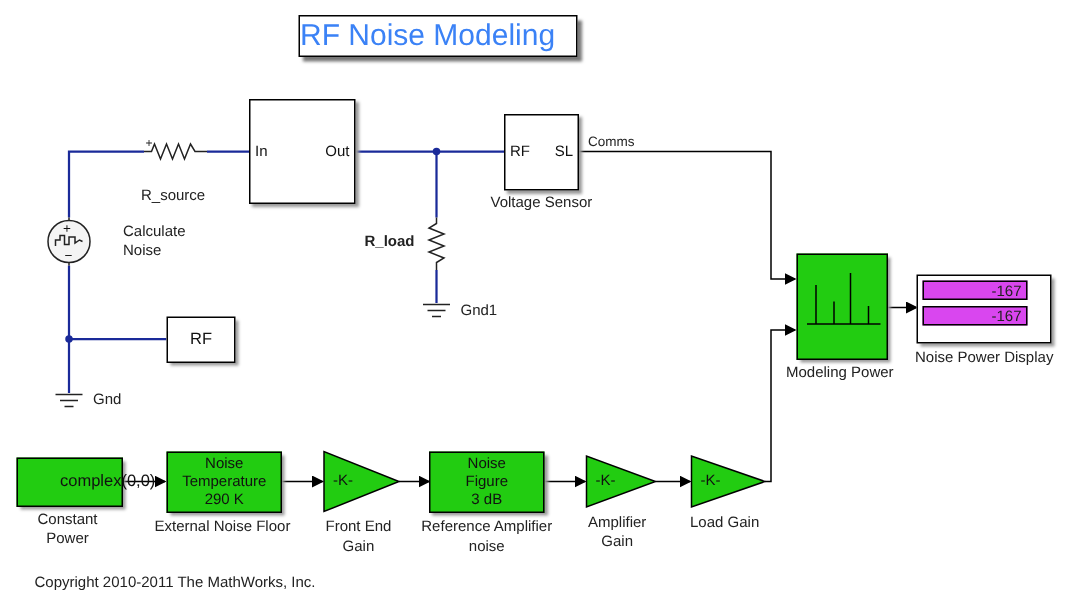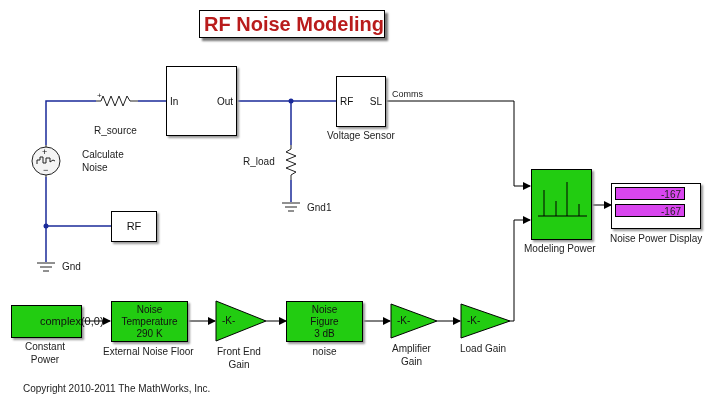--- a/index.html
+++ b/index.html
@@ -1,22 +1,22 @@
 <!DOCTYPE html>
 <html><head>
 <meta charset="utf-8">
 <style>
   html, body { margin:0; padding:0; background:#ffffff; }
   body { width:714px; height:408px; position:relative; overflow:hidden;
          font-family:"Liberation Sans", sans-serif; color:#222; }
   .abs { position:absolute; }
   svg.wires { position:absolute; left:0; top:0; width:714px; height:408px; }
   .title-box { left:199px; top:10px; width:184px; height:26px; border:1px solid #000;
-               background:#fff; box-shadow:3px 3px 2px #777; text-align:right;
-               font-weight:bold; font-size:20px; line-height:26px; color:#b91c1c; }
+               background:#fff; box-shadow:3px 3px 2px #777; text-align:left;
+               font-weight:normal; font-size:20px; line-height:26px; color:#3b82f6; }
   .block { background:#fff; border:1px solid #000; box-shadow:2px 2px 2px #999; box-sizing:border-box; }
   .green { background:#22cc11; }
   .label { font-size:10px; text-align:center; line-height:13px; color:#222; white-space:nowrap; }
   .port { font-size:10px; color:#111;text-align:right; }
   .btext { font-size:10px; color:#111; text-align:center; line-height:12px; }
   .disp-field { position:absolute; left:3px; width:66px; height:13px; border:1px solid #000; background:#d946ef;
                 font-size:10px; text-align:right; line-height:13px; padding-right:3px; box-sizing:border-box; width:70px;}
   .copyright { left:23px; top:383px; font-size:10px; color:#222; }
 </style>
 </head>
@@ -110,21 +110,21 @@
 
 <div class="abs label" style="left:62px;top:260px;">Gnd</div>
 
 <div class="abs block" style="left:336px;top:76px;width:50px;height:51px;">
   <span class="abs port" style="left:3px;top:19px;">RF</span>
   <span class="abs port" style="right:3px;top:19px;">SL</span>
 </div>
 <div class="abs label" style="left:327px;top:129px;">Voltage Sensor</div>
 <div class="abs" style="left:392px;top:89px;font-size:9px;color:#222;">Comms</div>
 
-<div class="abs label" style="left:243px;top:155px;">R_load</div>
+<div class="abs label" style="left:243px;top:155px;font-weight:bold;">R_load</div>
 <div class="abs label" style="left:307px;top:201px;">Gnd1</div>
 
 <div class="abs block green" style="left:11px;top:305px;width:71px;height:33px;padding-left:28px;">
   <div class="btext" style="line-height:31px;font-size:11px;">complex(0,0)</div>
 </div>
 <div class="abs label" style="left:25px;top:340px;">
   <div>Constant</div>
   <div>Power</div>
 </div>
 
@@ -144,20 +144,21 @@
 </div>
 
 <div class="abs block green" style="left:286px;top:301px;width:77px;height:41px;">
   <div class="btext" style="padding-top:2px;">
     <div>Noise</div>
     <div>Figure</div>
     <div>3 dB</div>
   </div>
 </div>
 <div class="abs label" style="left:278px;top:345px;width:93px;">
+  <div>Reference Amplifier</div>
   <div>noise</div>
 </div>
 
 <div class="abs btext" style="left:397px;top:315px;">-K-</div>
 <div class="abs label" style="left:392px;top:342px;">
   <div>Amplifier</div>
   <div>Gain</div>
 </div>
 
 <div class="abs btext" style="left:467px;top:315px;">-K-</div>

